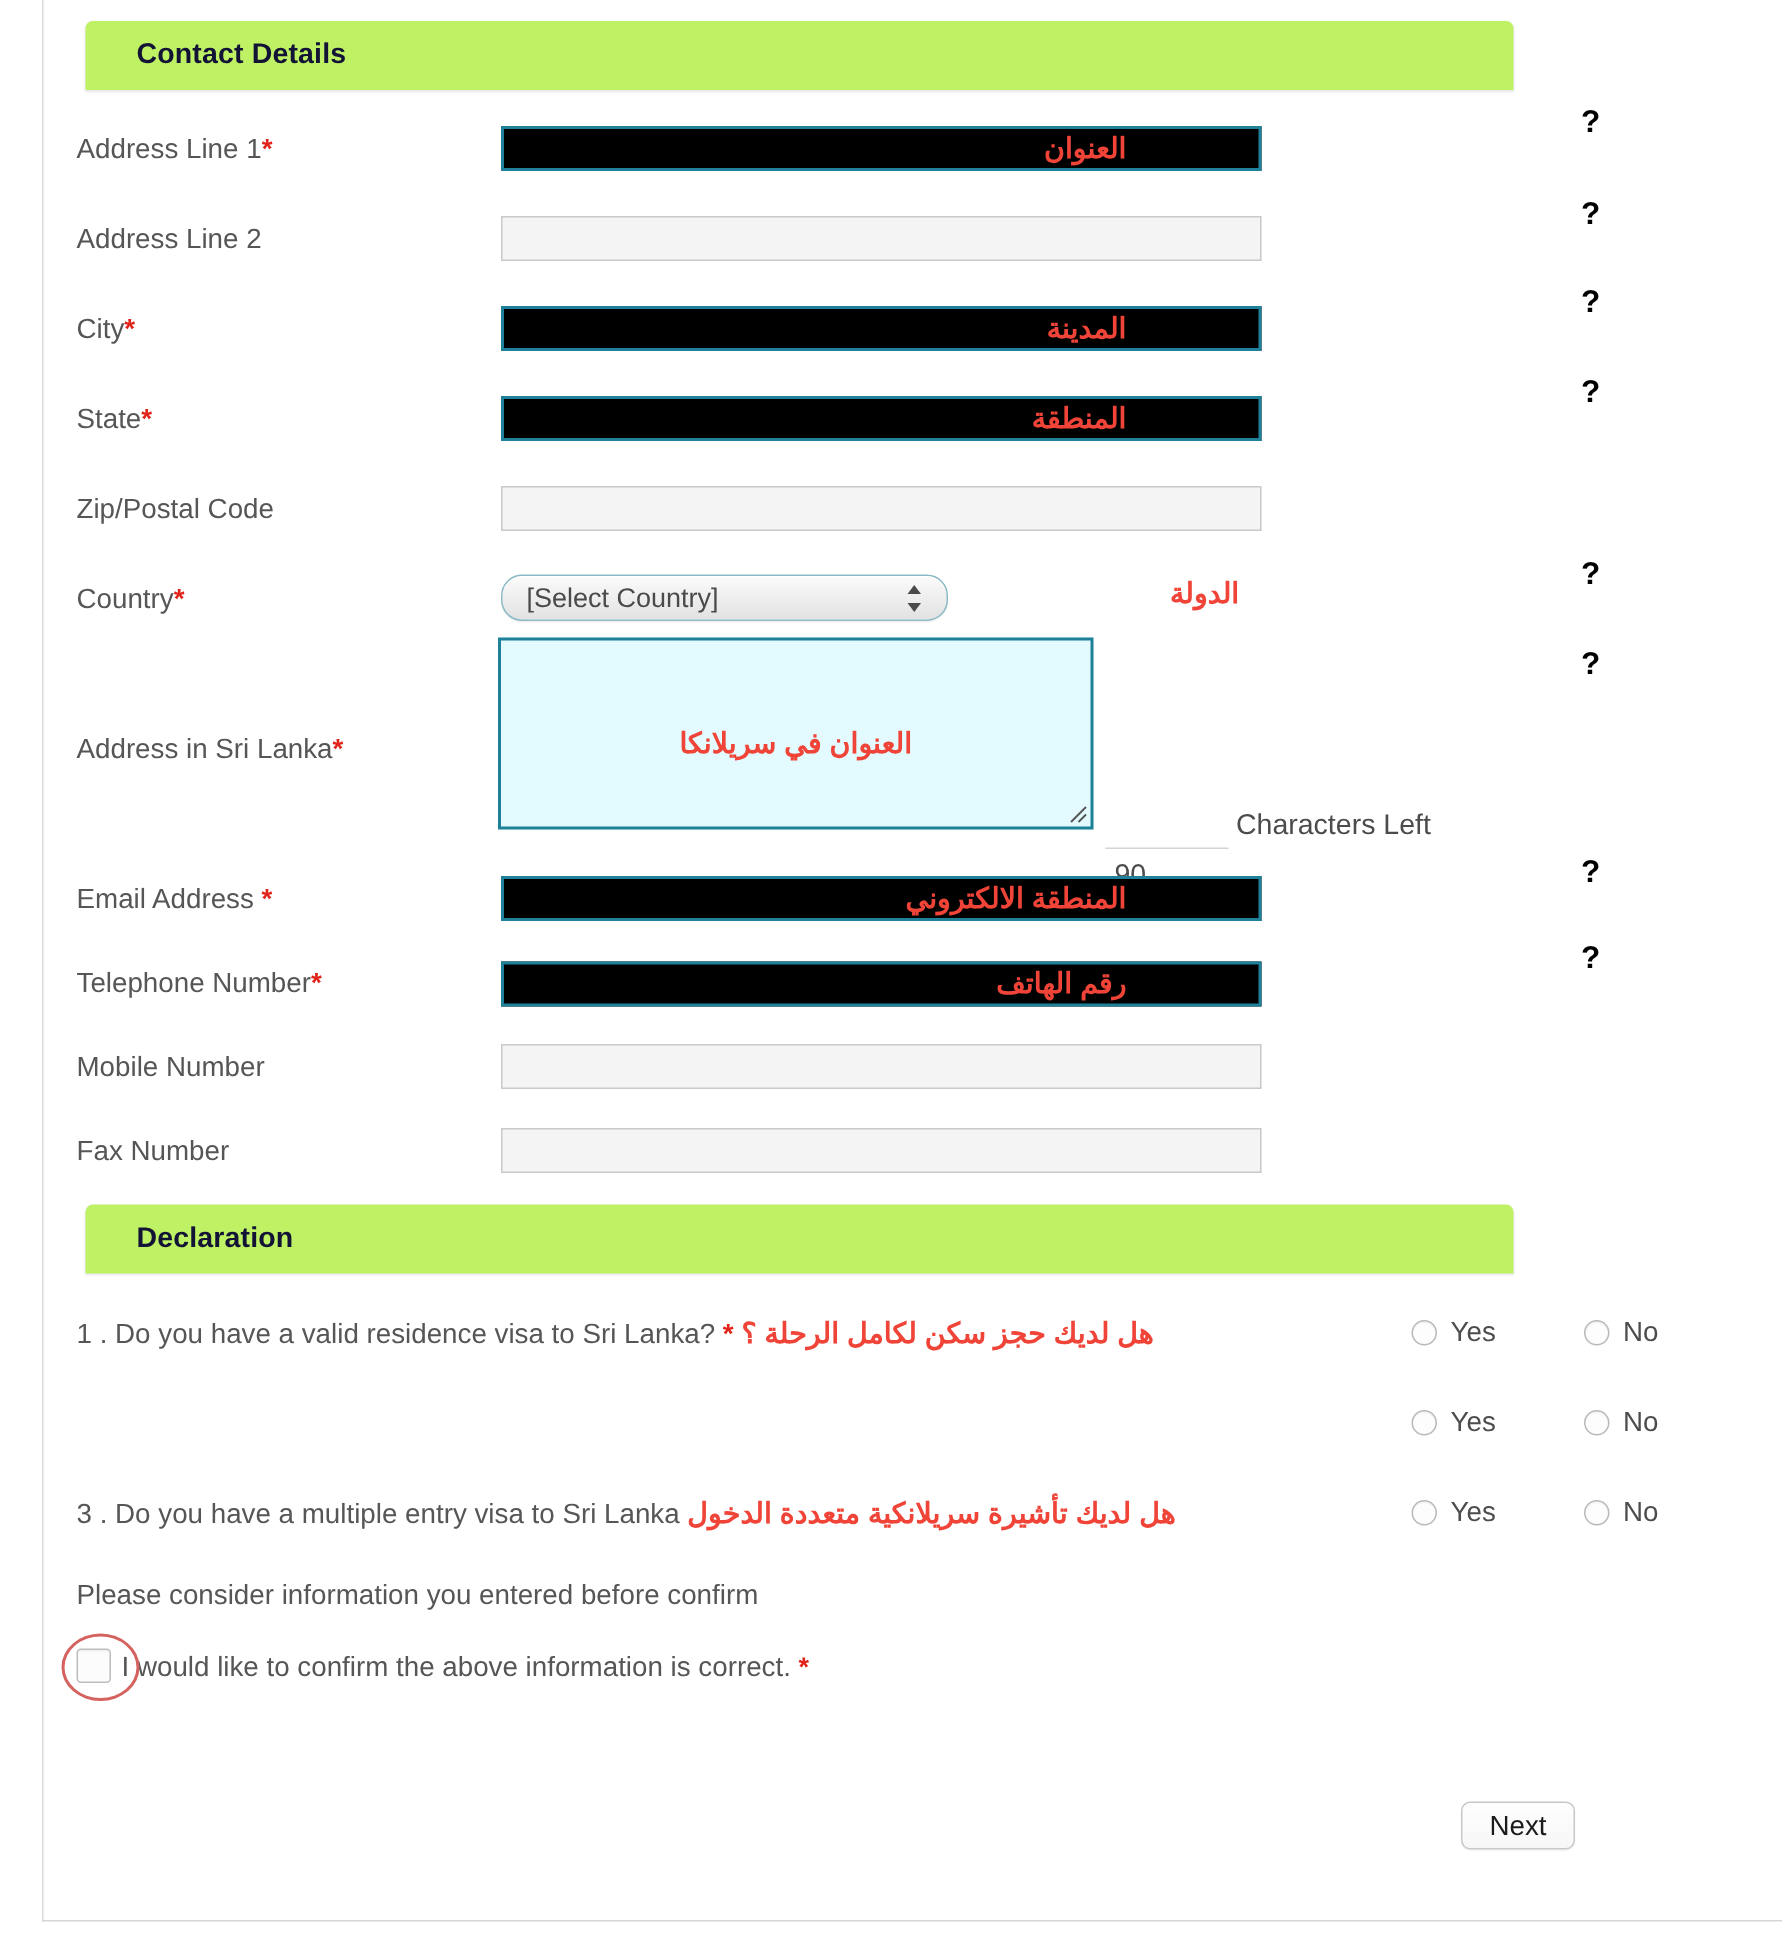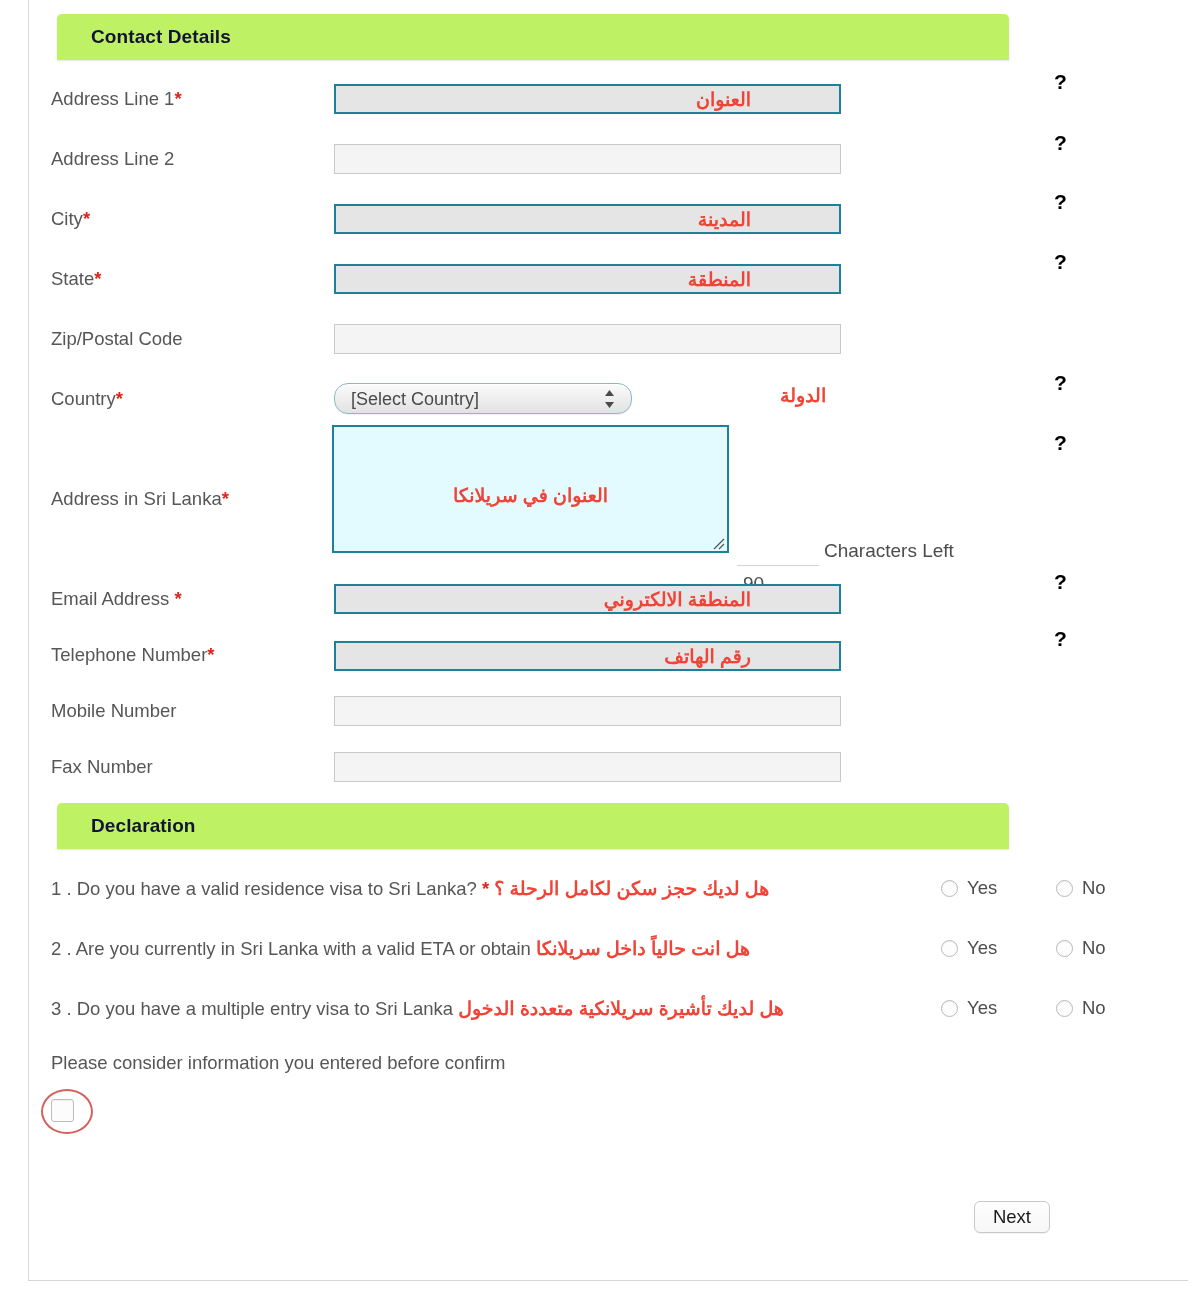--- a/index.html
+++ b/index.html
@@ -58,21 +58,21 @@
 
   
   .finput {
     position: absolute;
     left: 334px;
     width: 507px;
     height: 30px;
   }
   .finput.required {
     border: 2px solid #1f8099;
-    background: #e5e5e5;
+    background: #000000;
   }
   .finput.optional {
     border: 1px solid #c9c9c9;
     background: #f4f4f4;
   }
   .ar {
     position: absolute;
     right: 88px;
     top: 50%;
     transform: translateY(-50%);
@@ -366,25 +366,20 @@
     <div class="radio-opt" style="left:941px; top:0;">
       <span class="radio-dot"></span>
       <span class="radio-label">Yes</span>
     </div>
     <div class="radio-opt" style="left:1056px; top:0;">
       <span class="radio-dot"></span>
       <span class="radio-label">No</span>
     </div>
   </div>
 
-  <div class="dq" style="top:937px;">
-    <span>2 .</span>
-    <span>Are you currently in Sri Lanka with a valid ETA or obtain</span>
-    <span class="ar-inline">هل انت حالياً داخل سريلانكا</span>
-  </div>
   <div class="radio-group" style="top:937px;">
     <div class="radio-opt" style="left:941px; top:0;">
       <span class="radio-dot"></span>
       <span class="radio-label">Yes</span>
     </div>
     <div class="radio-opt" style="left:1056px; top:0;">
       <span class="radio-dot"></span>
       <span class="radio-label">No</span>
     </div>
   </div>
@@ -402,20 +397,21 @@
     <div class="radio-opt" style="left:1056px; top:0;">
       <span class="radio-dot"></span>
       <span class="radio-label">No</span>
     </div>
   </div>
 
   <div class="plain-note">Please consider information you entered before confirm</div>
 
   <div class="confirm-row">
     <span class="confirm-box"></span>
+    <span class="confirm-text"><span>I would like to confirm the above information is correct.</span> <span class="req">*</span></span>
   </div>
   <div class="annot-circle"></div>
 
   <div class="next-btn">
     <span>Next</span>
   </div>
 
 </div>
 
 </body></html>

